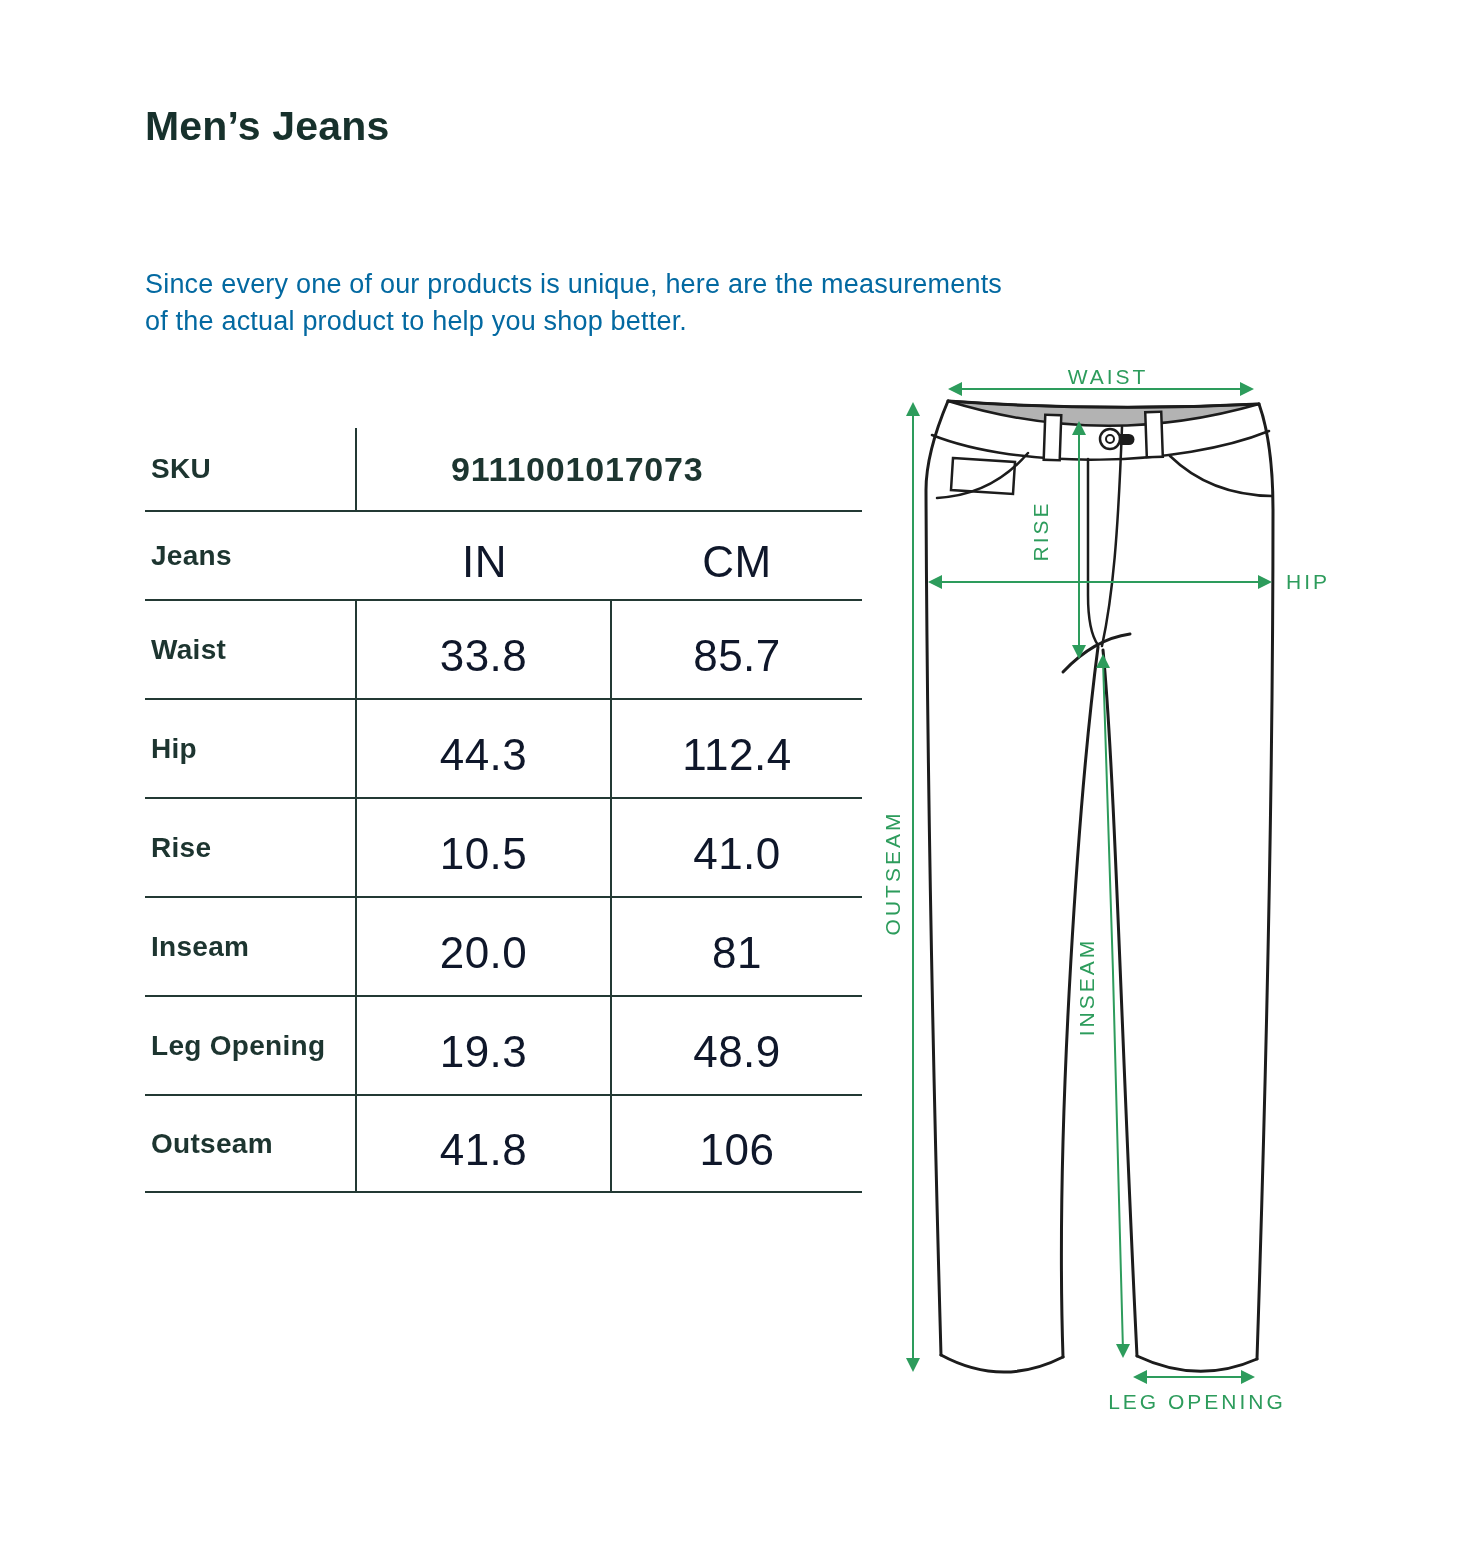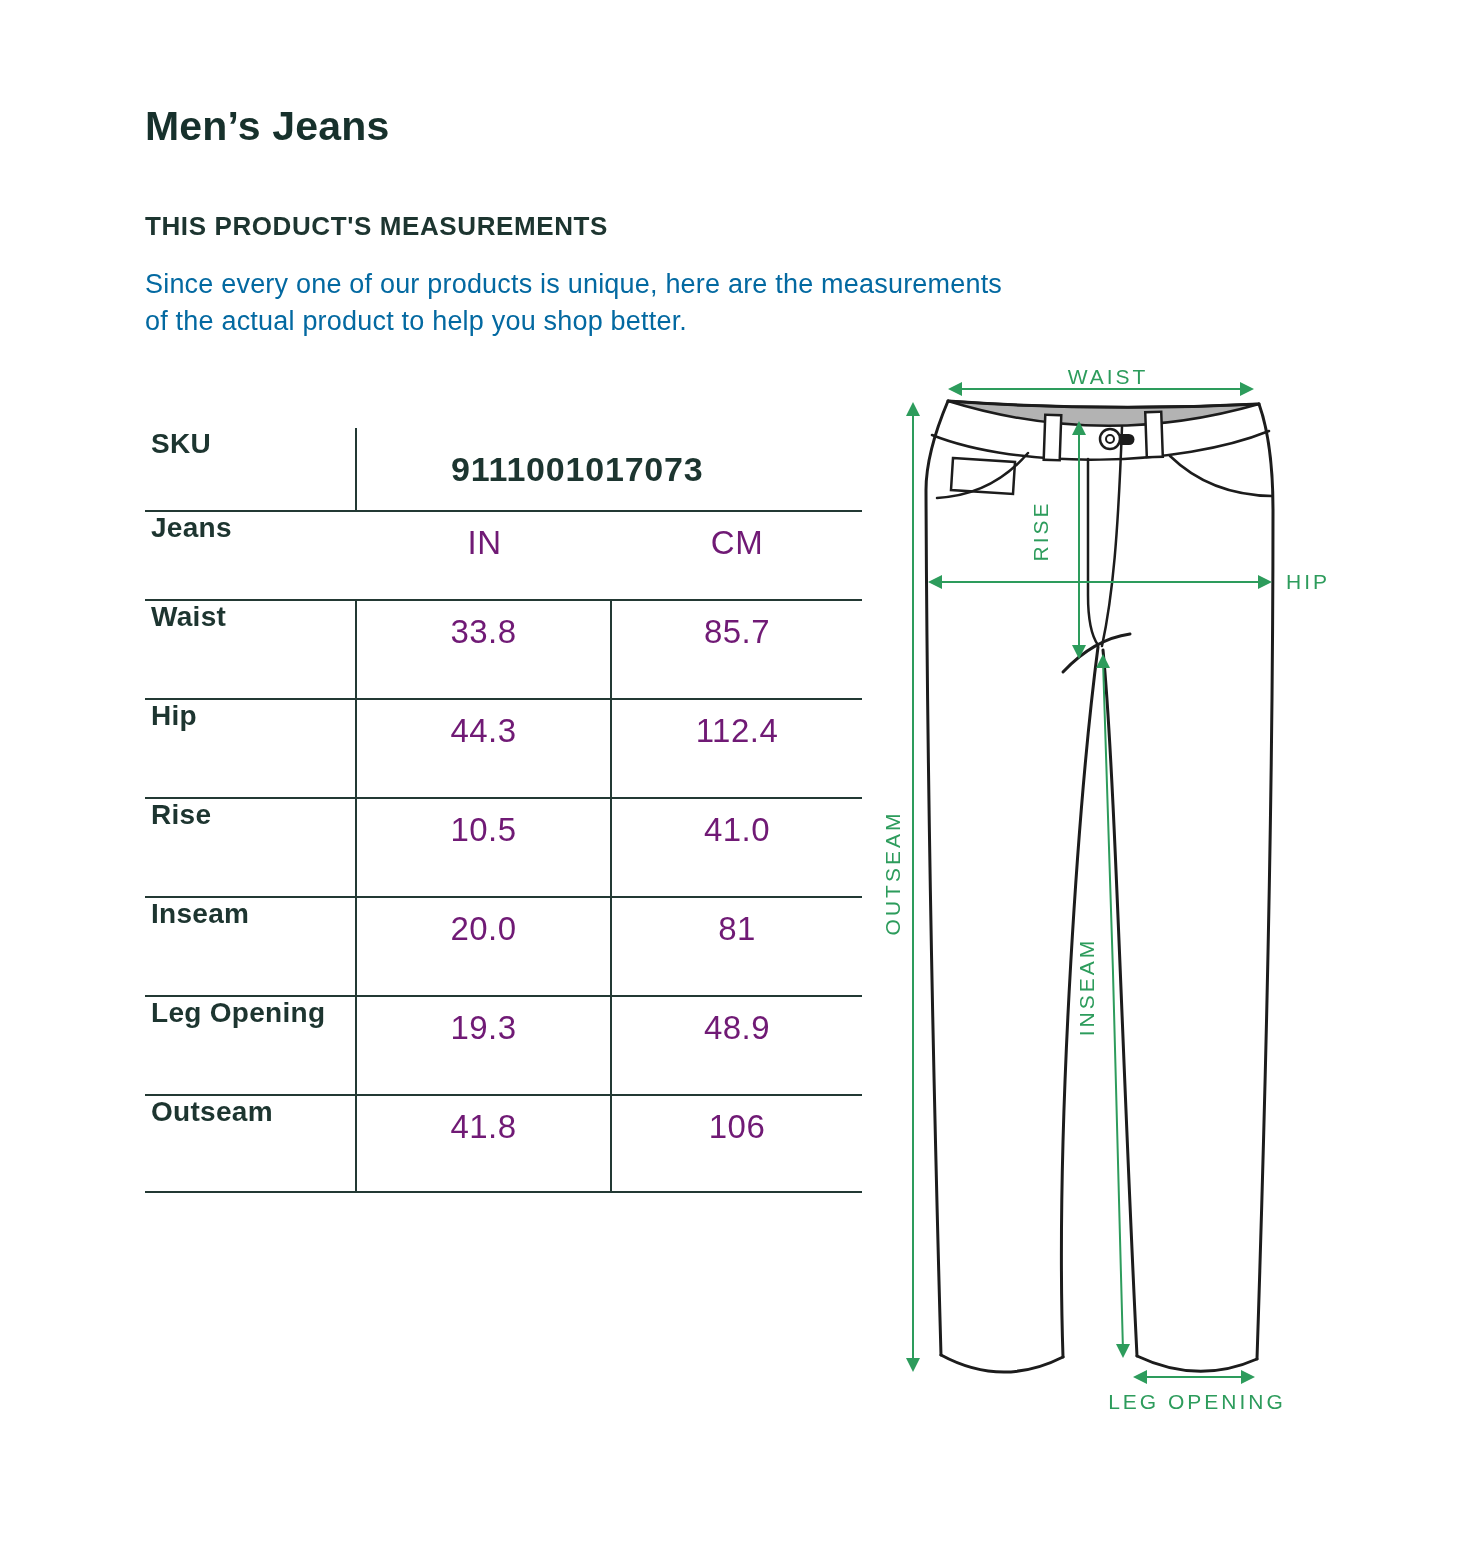--- a/index.html
+++ b/index.html
@@ -28,53 +28,52 @@
 
   
   .meas-table {
     position:absolute; left:145px; top:428px; width:717px;
   }
   .trow { display:flex; width:100%; border-bottom:2px solid #233934; }
   .trow.sku-row   { height:84px; }
   .trow.size-row  { height:89px; }
   .trow.data-row  { height:99px; }
   .trow.data-row:last-child { height:97px; }
-  .tcell { display:flex; }
+  .tcell { display:flex; align-items:center; }
   .c1 { width:212px; padding-left:6px; }
   .c2 { width:255px; justify-content:center; }
   .c3 { width:250px; justify-content:center; }
   .vline-r { border-right:2px solid #233934; }
   .row-label {
     font-size:28px; font-weight:bold; color:#1D3530; letter-spacing:0.3px;
   }
   .sku-value-cell {
     display:flex; align-items:center; padding-left:62px;
     font-size:34px; font-weight:bold; color:#1D3530; letter-spacing:0.8px;margin-left:32px;
   }
   .unit-header, .val {
-    font-size:33px; font-weight:300; color:#701a75; letter-spacing:0.5px;margin-top:12px;
+    font-size:44px; font-weight:300; color:#0f172a; letter-spacing:0.5px;margin-top:12px;
   }
 
   
   .diagram {
     position:absolute; left:880px; top:355px; width:470px; height:1090px;
   }
   .diagram svg { display:block; width:470px; height:1090px; }
   .green-label {
     font-family:"Liberation Sans", sans-serif;
     font-size:21px; letter-spacing:3px; fill:#2D9C5C; font-weight:400;
   }
 </style>
 </head>
 <body>
 
 <div id="canvas">
 
   <div class="page-title">Men’s Jeans</div>
-  <div class="section-heading">THIS PRODUCT'S MEASUREMENTS</div>
 
   <div class="intro">
     <div>Since every one of our products is unique, here are the measurements</div>
     <div>of the actual product to help you shop better.</div>
   </div>
 
   <div class="meas-table">
 
     <div class="trow sku-row">
       <div class="tcell c1 vline-r">

